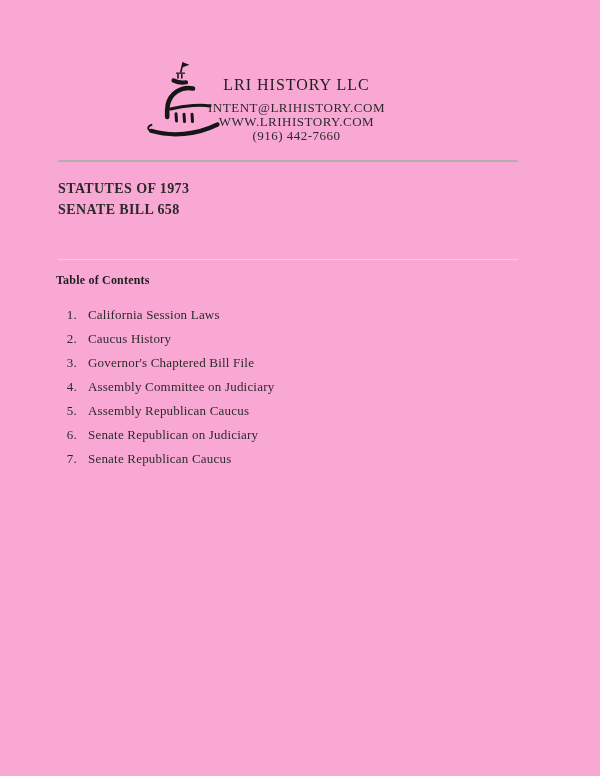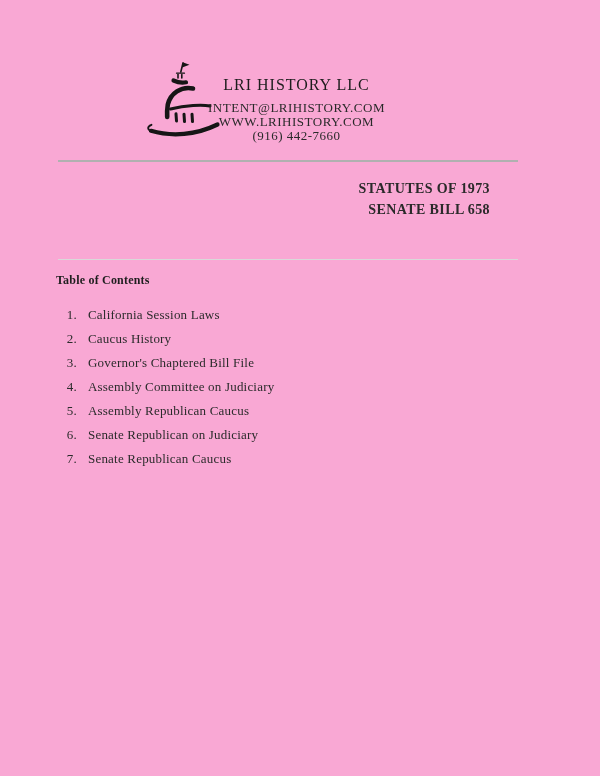--- a/index.html
+++ b/index.html
@@ -56,21 +56,21 @@
   }
   .rule-1 { top: 160px; height: 2px; background: #b0b0b0; }
   .rule-2 { top: 259px; height: 1px; background: #8a8a8a; border-bottom: 1px solid #d9d9d9; }
 
   
   .reference {
     position: absolute;
     left: 58px;
     top: 178px;
     width: 432px;
-    text-align: right;
+    text-align: left;
   }
   .ref-line {
     font-weight: bold;
     font-size: 14px;
     letter-spacing: 0.4px;
     line-height: 21px;
     color: #2a2a2a;
     white-space: pre;
   }
 

